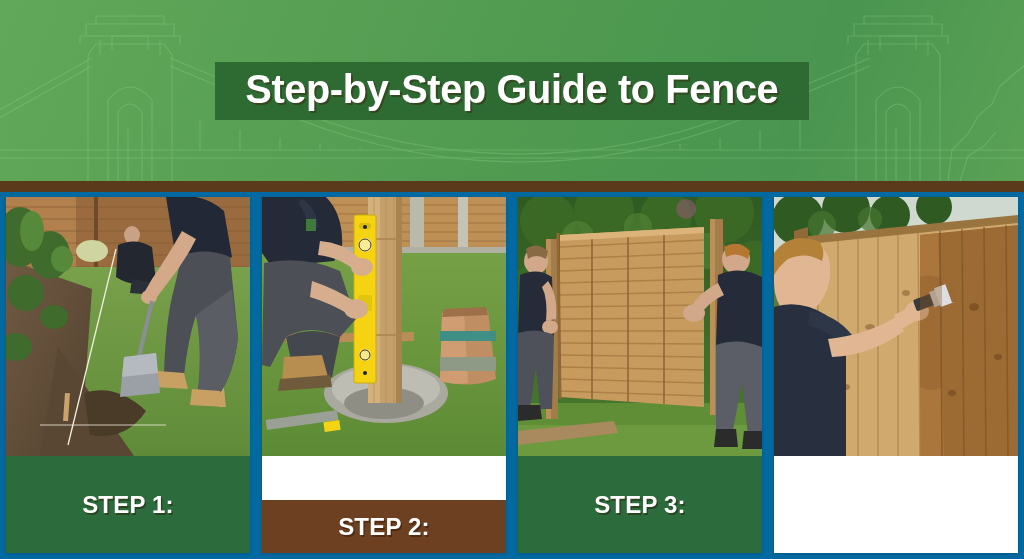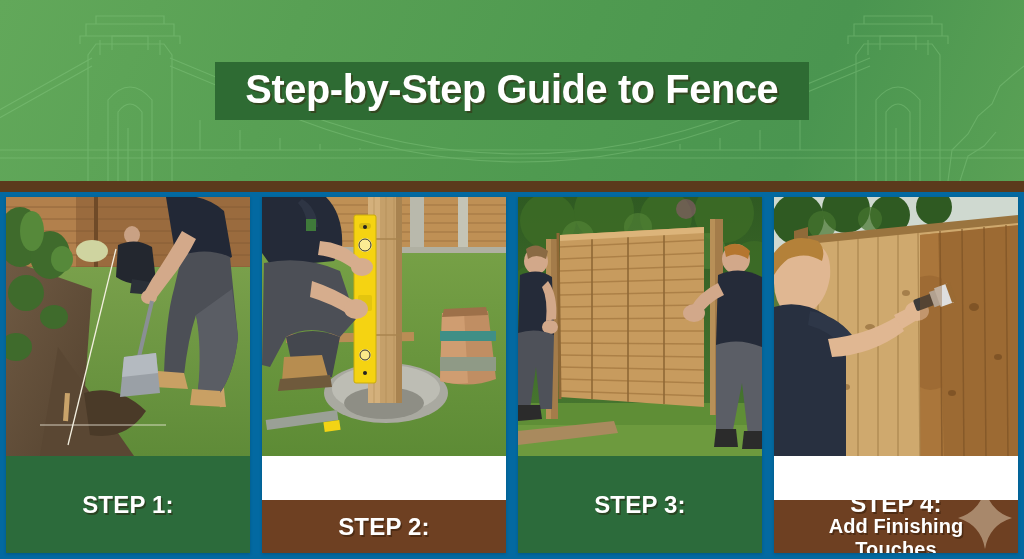--- a/index.html
+++ b/index.html
@@ -451,24 +451,16 @@
               <rect x="140" y="98" width="22" height="12" rx="2" fill="#3a3a3a"></rect>
               <rect x="158" y="96" width="8" height="16" fill="#c8c8c8"></rect>
               <rect x="164" y="94" width="14" height="20" fill="#dedede"></rect>
               <rect x="176" y="94" width="5" height="20" fill="#9a6a33"></rect>
             </g>
           </g>
 
           <path d="M146 80 Q158 76 168 82 L168 190 Q156 196 146 190 Z" fill="#8a5a27" opacity=".35"></path>
         </svg>
       </div>
-      <div class="caption brown">
-        <span class="caption-step">STEP 4:</span>
-        <span class="caption-desc">Add Finishing
-Touches</span>
-        <svg class="sparkle" viewBox="0 0 54 62">
-          <path d="M27 0 Q31 24 54 31 Q31 38 27 62 Q23 38 0 31 Q23 24 27 0 Z" fill="#d9c3a8"></path>
-        </svg>
-      </div>
     </div>
 
   </div>
 </div>
 
 </body></html>

